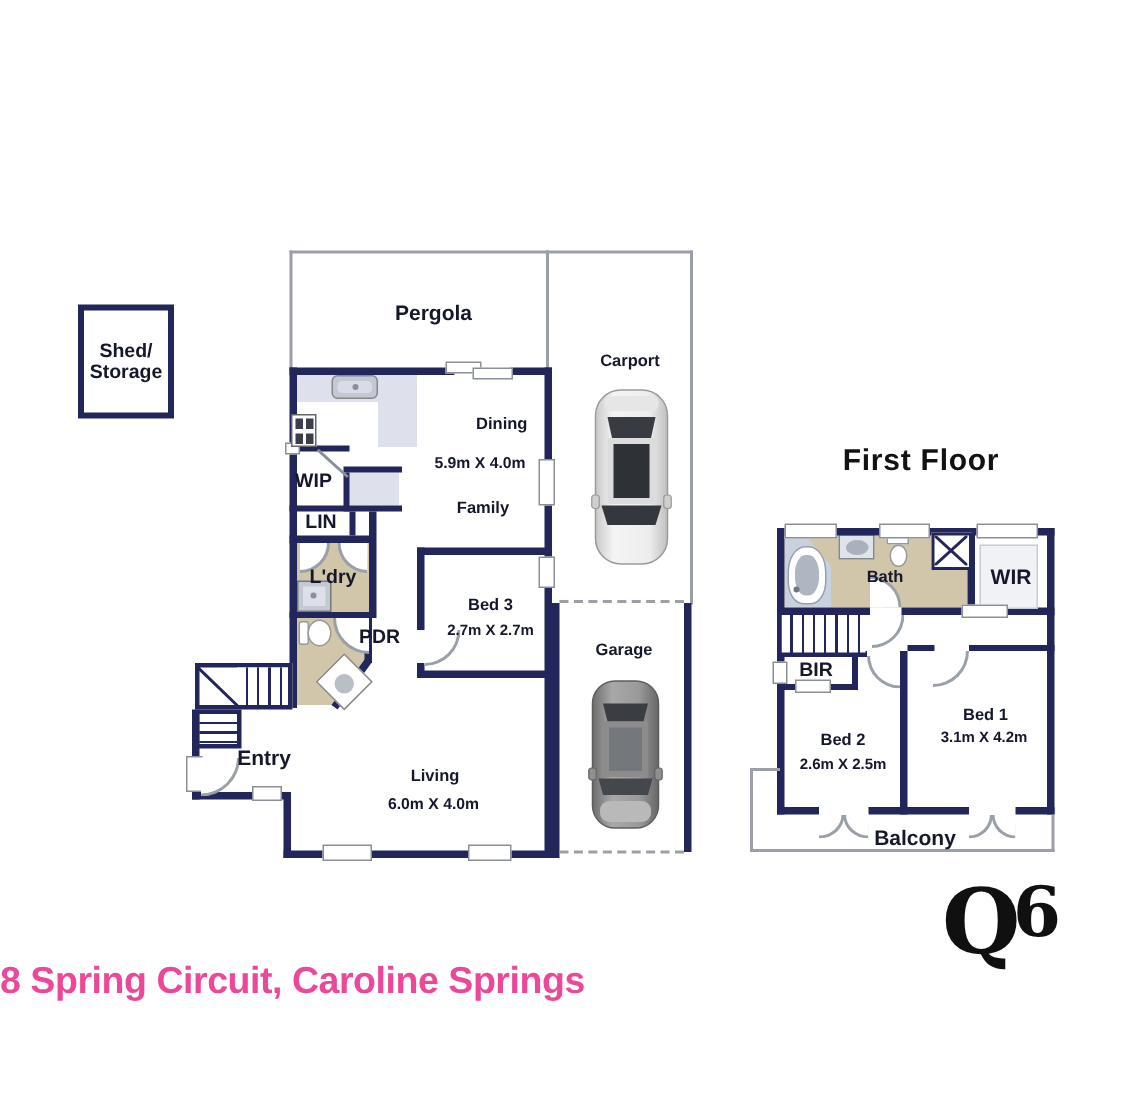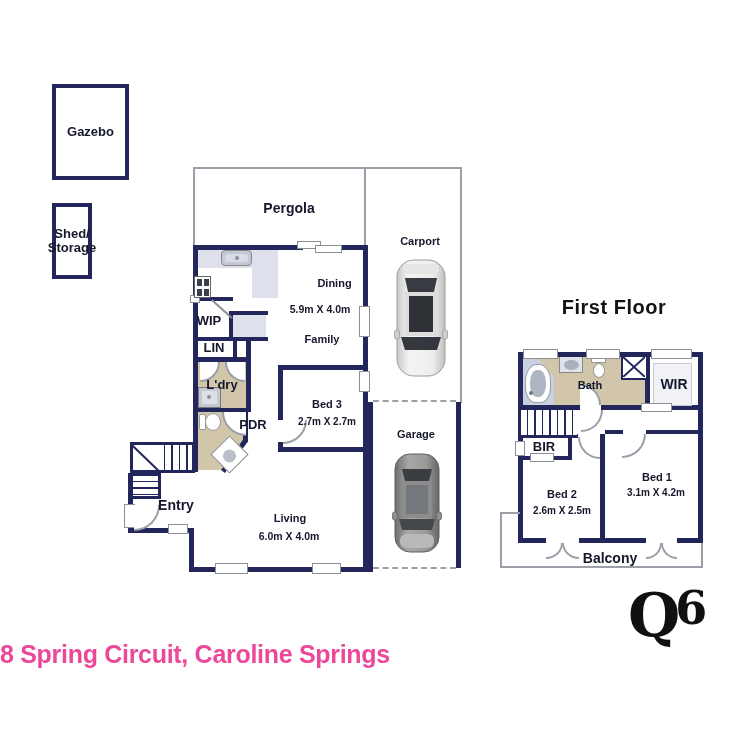--- a/index.html
+++ b/index.html
@@ -46,24 +46,21 @@
            color:#ec4899;letter-spacing:-0.3px;}
   .disclaimer{position:absolute;width:100%;text-align:center;font-size:10.5px;font-weight:bold;color:#1A1A1A;}
 </style>
 </head>
 <body>
 
 <div class="canvas">
 
   <div class="label title" style="left:614px;top:307px;">First Floor</div>
 
-  <div class="outbox" style="left:52px;top:84px;width:77px;height:96px;">
-    <div class="label">Gazebo</div>
-  </div>
-  <div class="outbox" style="left:52px;top:203px;width:40px;height:76px;">
+  <div class="outbox" style="left:52px;top:203px;width:64px;height:76px;">
     <div class="label">
       <div>Shed/</div>
       <div>Storage</div>
     </div>
   </div>
 
   <div class="gl" style="left:193px;top:167px;width:172px;height:2px;"></div>
   <div class="gl" style="left:193px;top:167px;width:2px;height:80px;"></div>
   <div class="gl" style="left:364px;top:167px;width:2px;height:80px;"></div>
 

